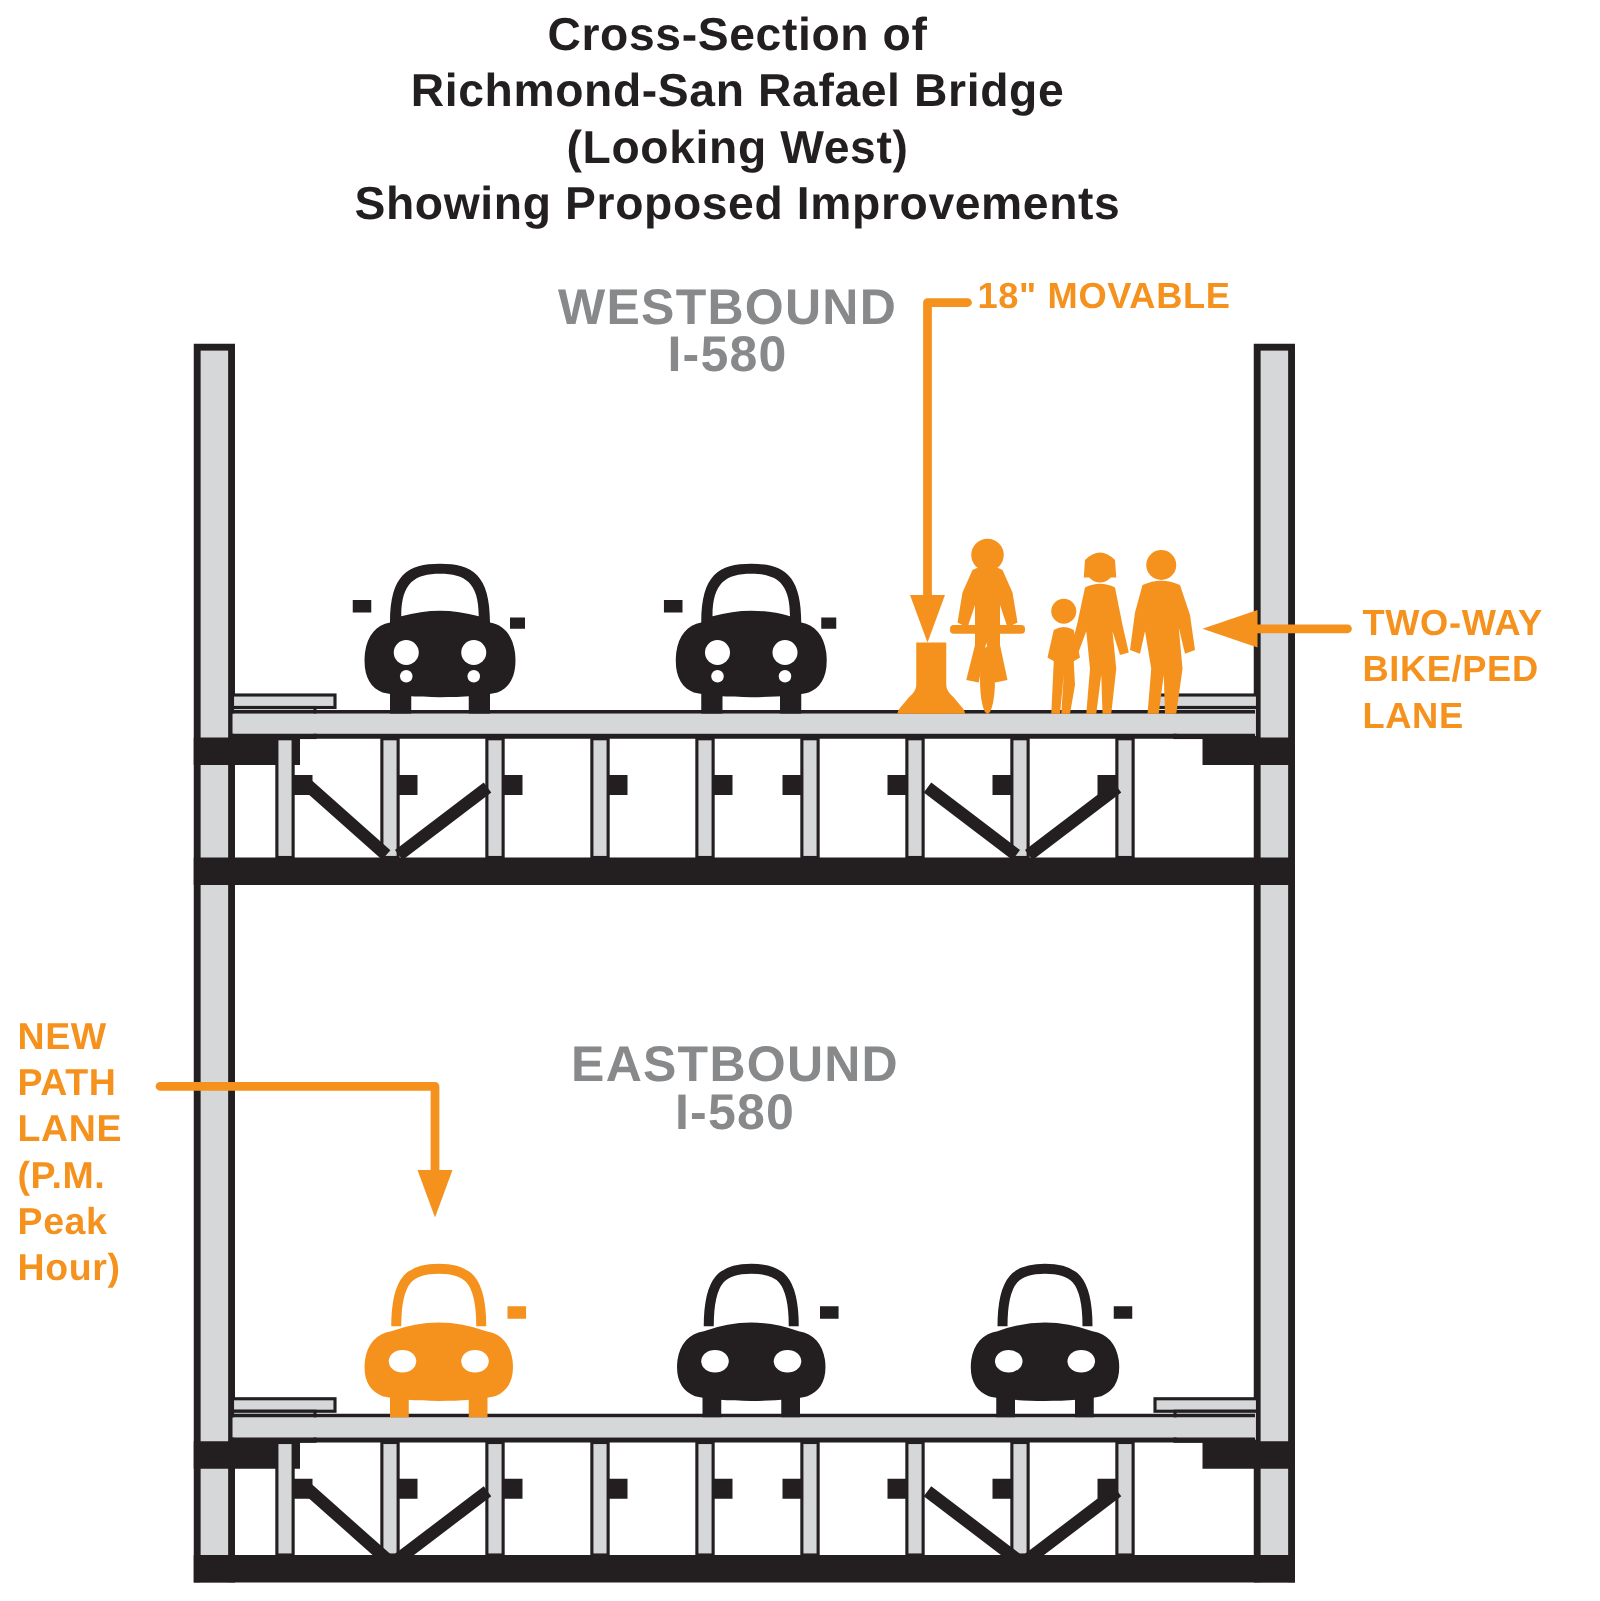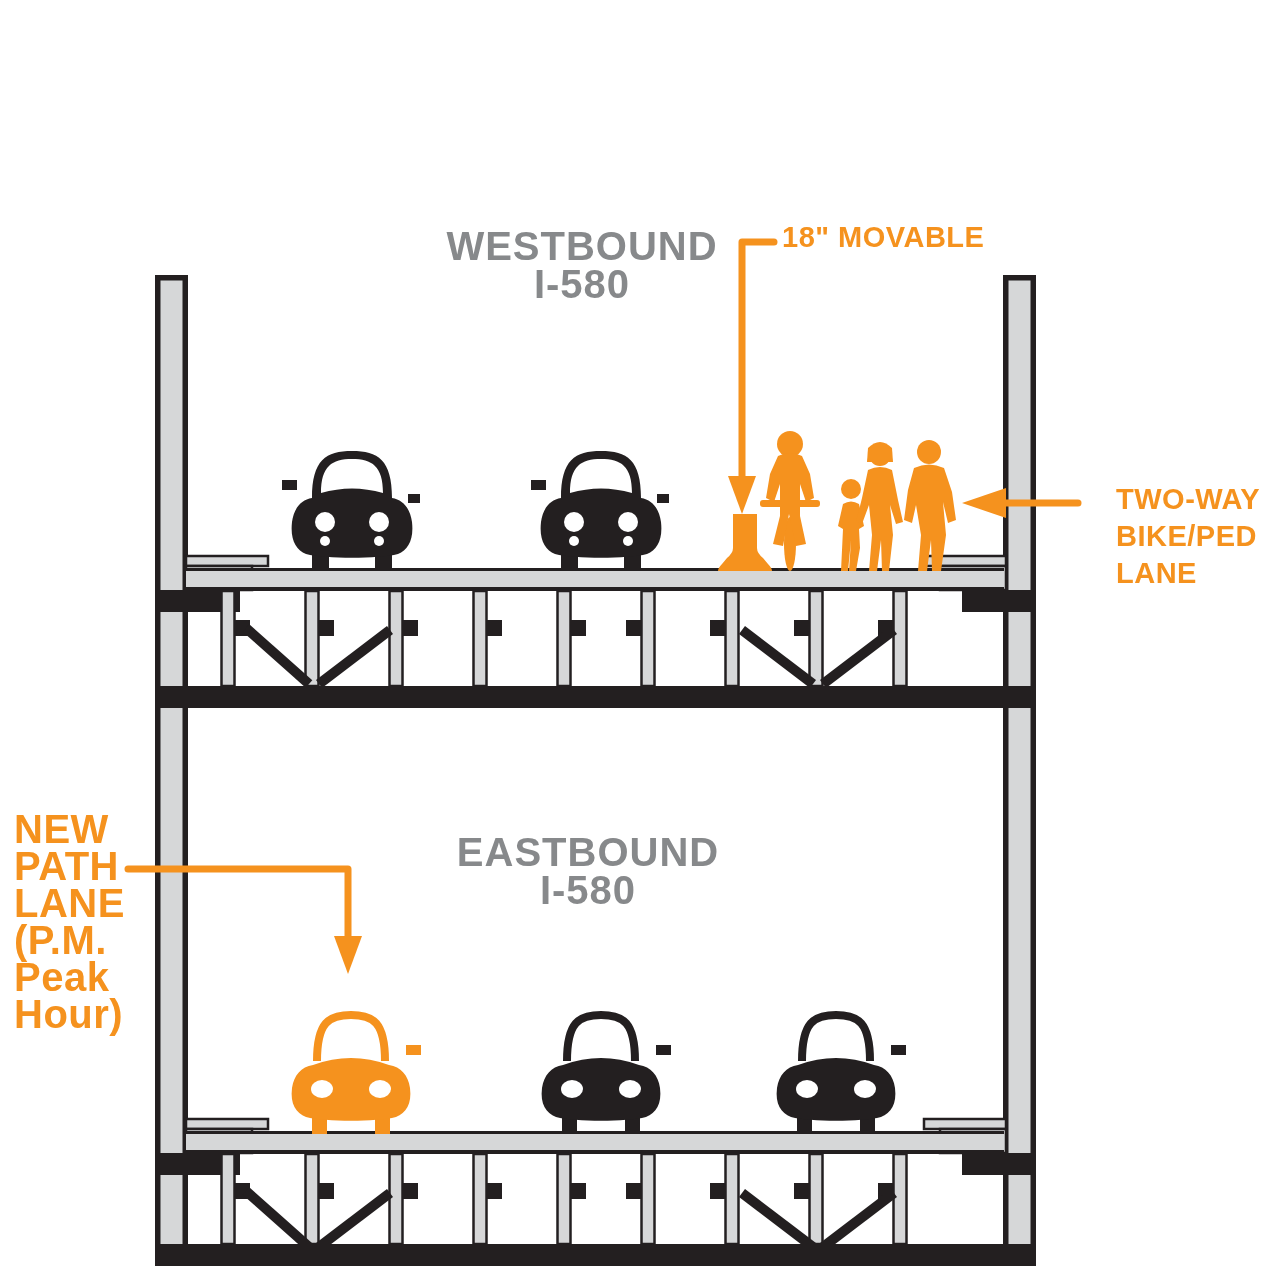--- a/index.html
+++ b/index.html
@@ -5,21 +5,21 @@
   html,body{margin:0;padding:0;background:#fff;}
   .stage{position:relative;width:1280px;height:1281px;background:#ffffff;overflow:hidden;
          font-family:"Liberation Sans",sans-serif;}
   .stage svg{position:absolute;left:0;top:0;}
   .lbl{position:absolute;font-weight:700;}
   .title-block{left:590px;top:5px;transform:translateX(-50%);text-align:center;
                font-size:37px;line-height:45px;color:#231F20;letter-spacing:.5px;white-space:nowrap;}
   .deck-label{transform:translateX(-50%);text-align:center;font-size:40px;line-height:38px;
               color:#87898B;letter-spacing:1px;white-space:nowrap;}
   .orange-label{color:#F5921E;font-size:29px;line-height:37px;letter-spacing:.5px;white-space:nowrap;}
-  .third-lane-label{font-size:40px;line-height:37px;}
+  .third-lane-label{font-size:30px;line-height:37px;}
 </style>
 </head>
 <body>
 
 <div class="stage">
 
 <svg width="1280" height="1281" viewBox="0 0 1280 1281">
   <defs>
 
     <symbol id="car-a" viewBox="0 0 140 125">
@@ -189,36 +189,42 @@
       <line x1="1078" y1="503" x2="1004" y2="503" stroke="#F5921E" stroke-width="7" stroke-linecap="round"></line>
       <polygon points="1006,488 1006,518 962,503" fill="#F5921E"></polygon>
     </g>
     <g>
       <polyline points="128,869 348,869 348,938" fill="none" stroke="#F5921E" stroke-width="7" stroke-linejoin="round" stroke-linecap="round"></polyline>
       <polygon points="334,936 362,936 348,974" fill="#F5921E"></polygon>
     </g>
   </g>
 </svg>
 
+<div class="lbl title-block">
+  <div>Cross-Section of</div>
+  <div>Richmond-San Rafael Bridge</div>
+  <div>(Looking West)</div>
+  <div>Showing Proposed Improvements</div>
+</div>
 
 <div class="lbl deck-label" style="left:582px;top:227px;">
   <div>WESTBOUND</div>
   <div>I-580</div>
 </div>
 
 <div class="lbl deck-label" style="left:588px;top:789px;margin-top:44px;">
   <div>EASTBOUND</div>
   <div>I-580</div>
 </div>
 
 <div class="lbl orange-label" style="left:782px;top:219px;">
   <div>18" MOVABLE</div>
 </div>
 
-<div class="lbl orange-label" style="left:1116px;top:481px;">
+<div class="lbl orange-label" style="left:1090px;top:481px;">
   <div>TWO-WAY</div>
   <div>BIKE/PED</div>
   <div>LANE</div>
 </div>
 
 <div class="lbl orange-label third-lane-label" style="left:14px;top:811px;">
   <div>NEW</div>
   <div>PATH</div>
   <div>LANE</div>
   <div>(P.M.</div>

